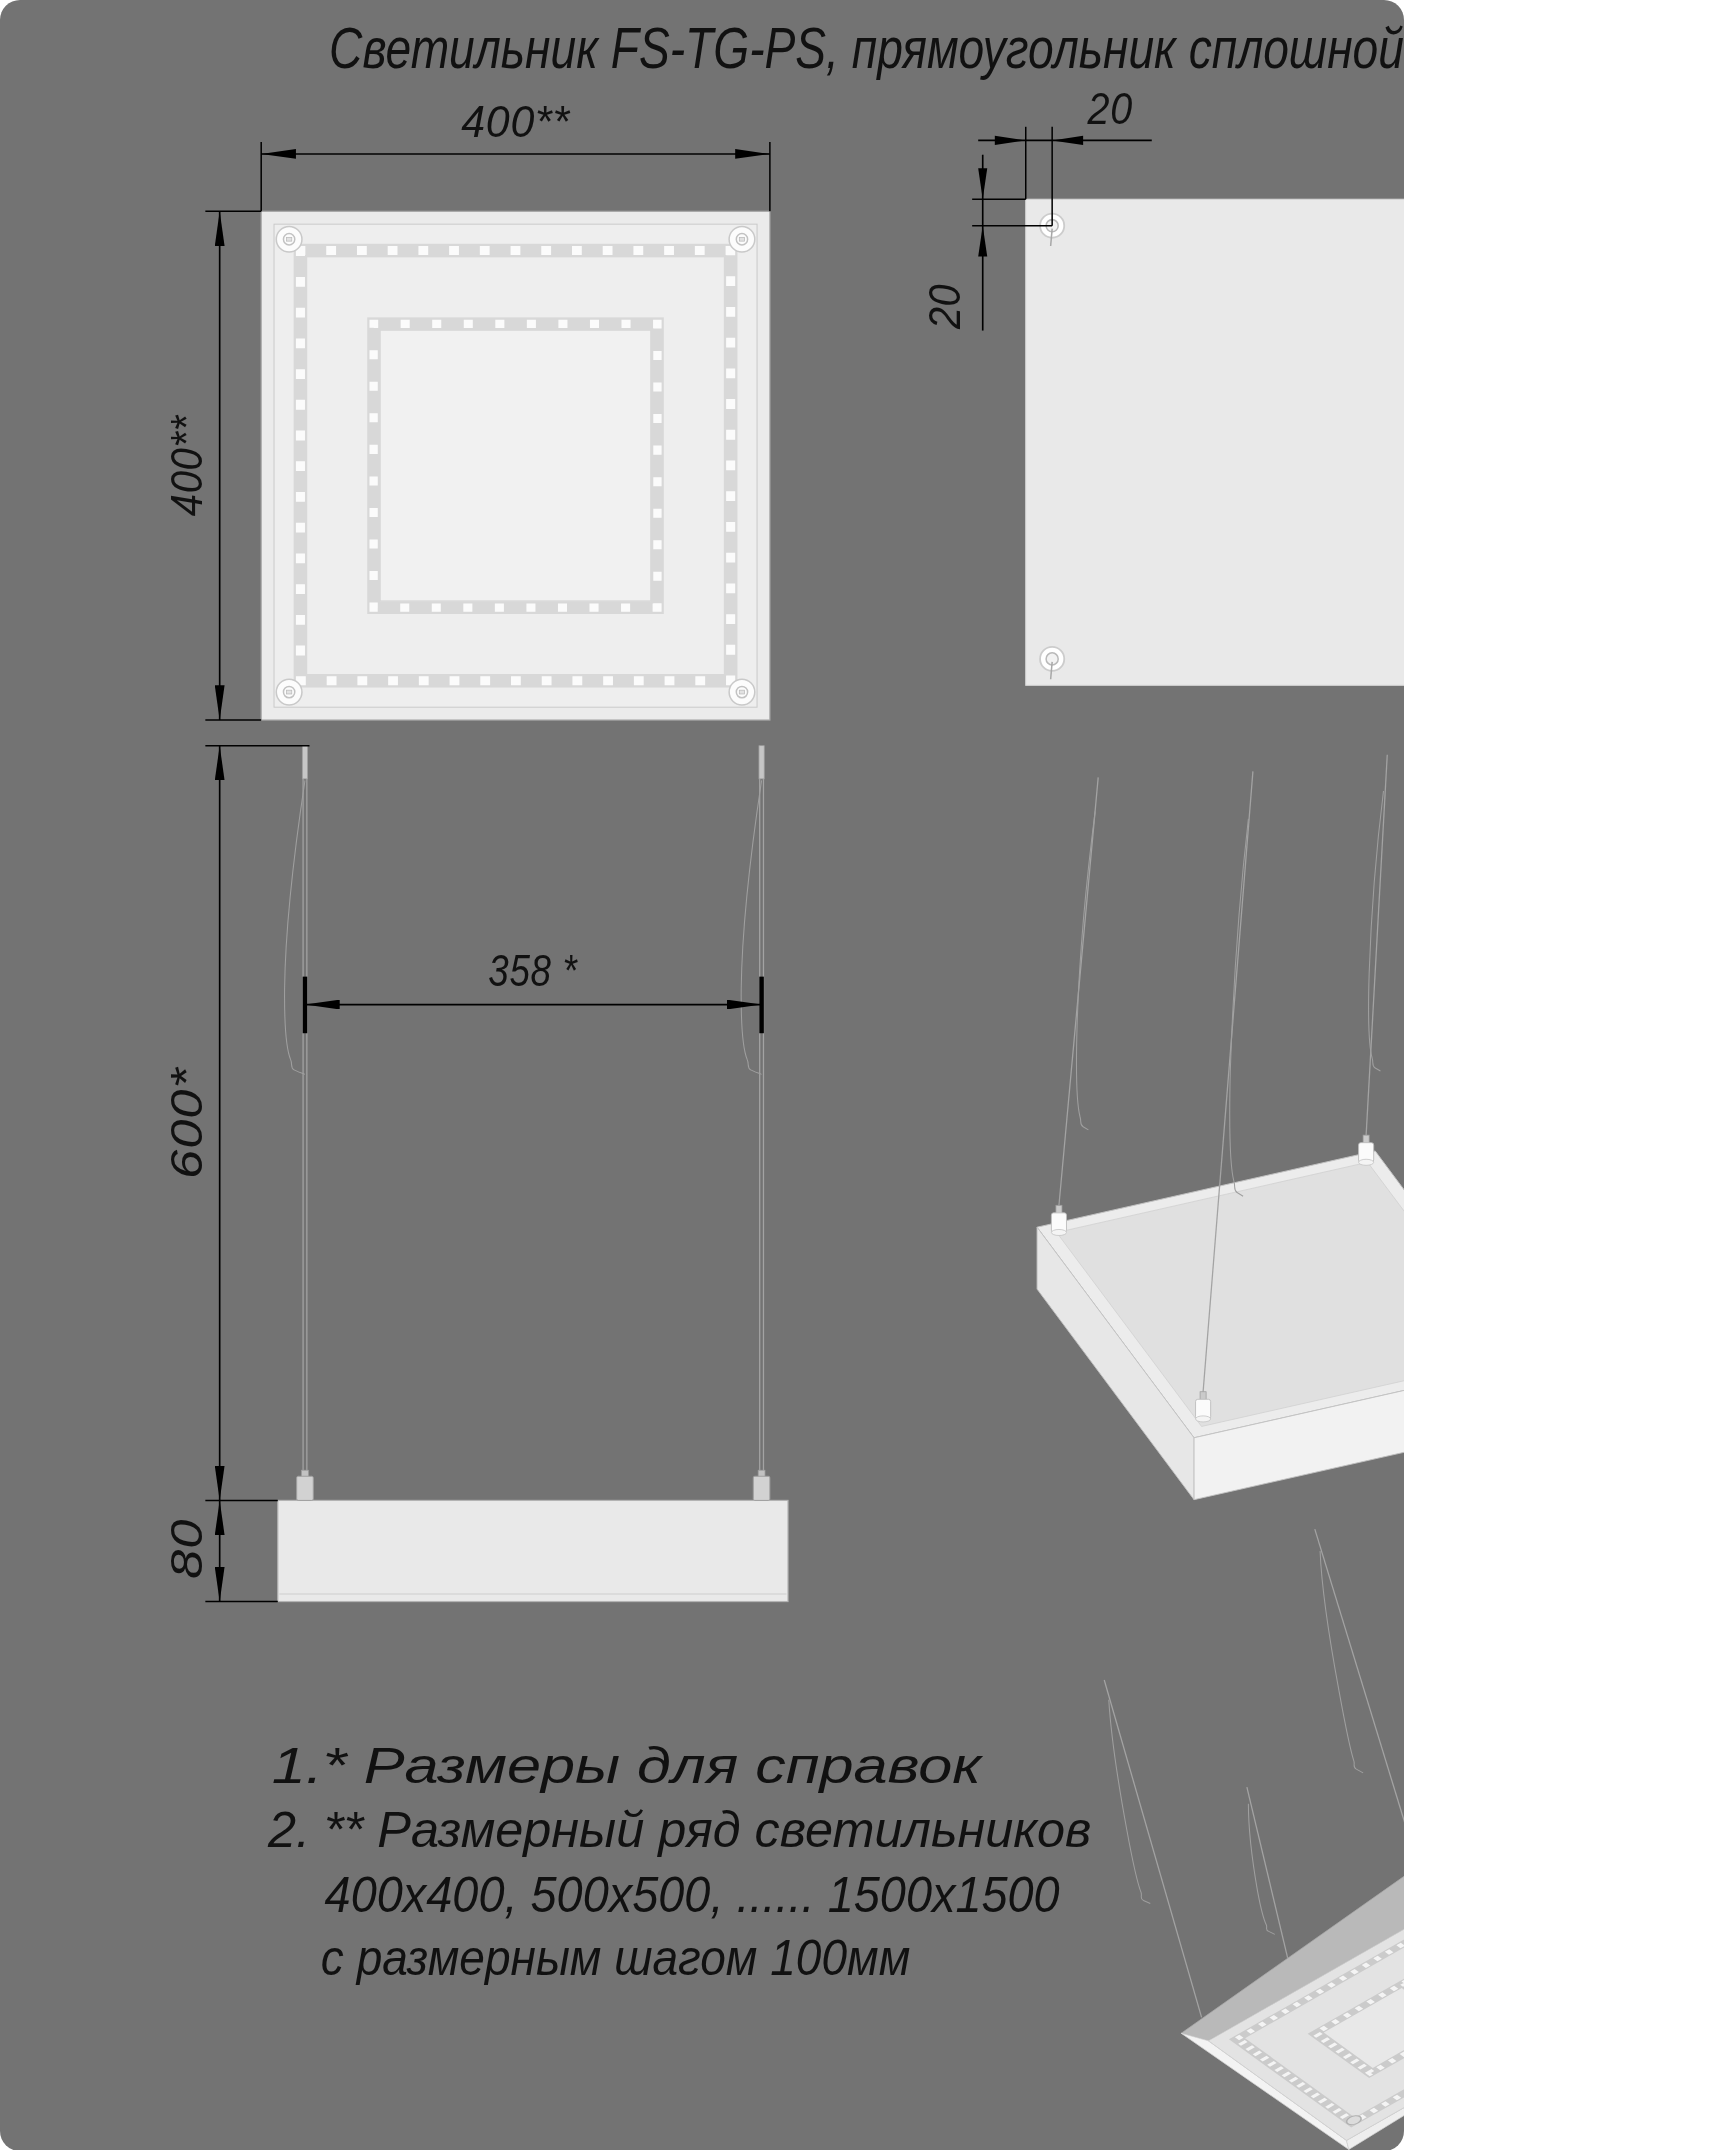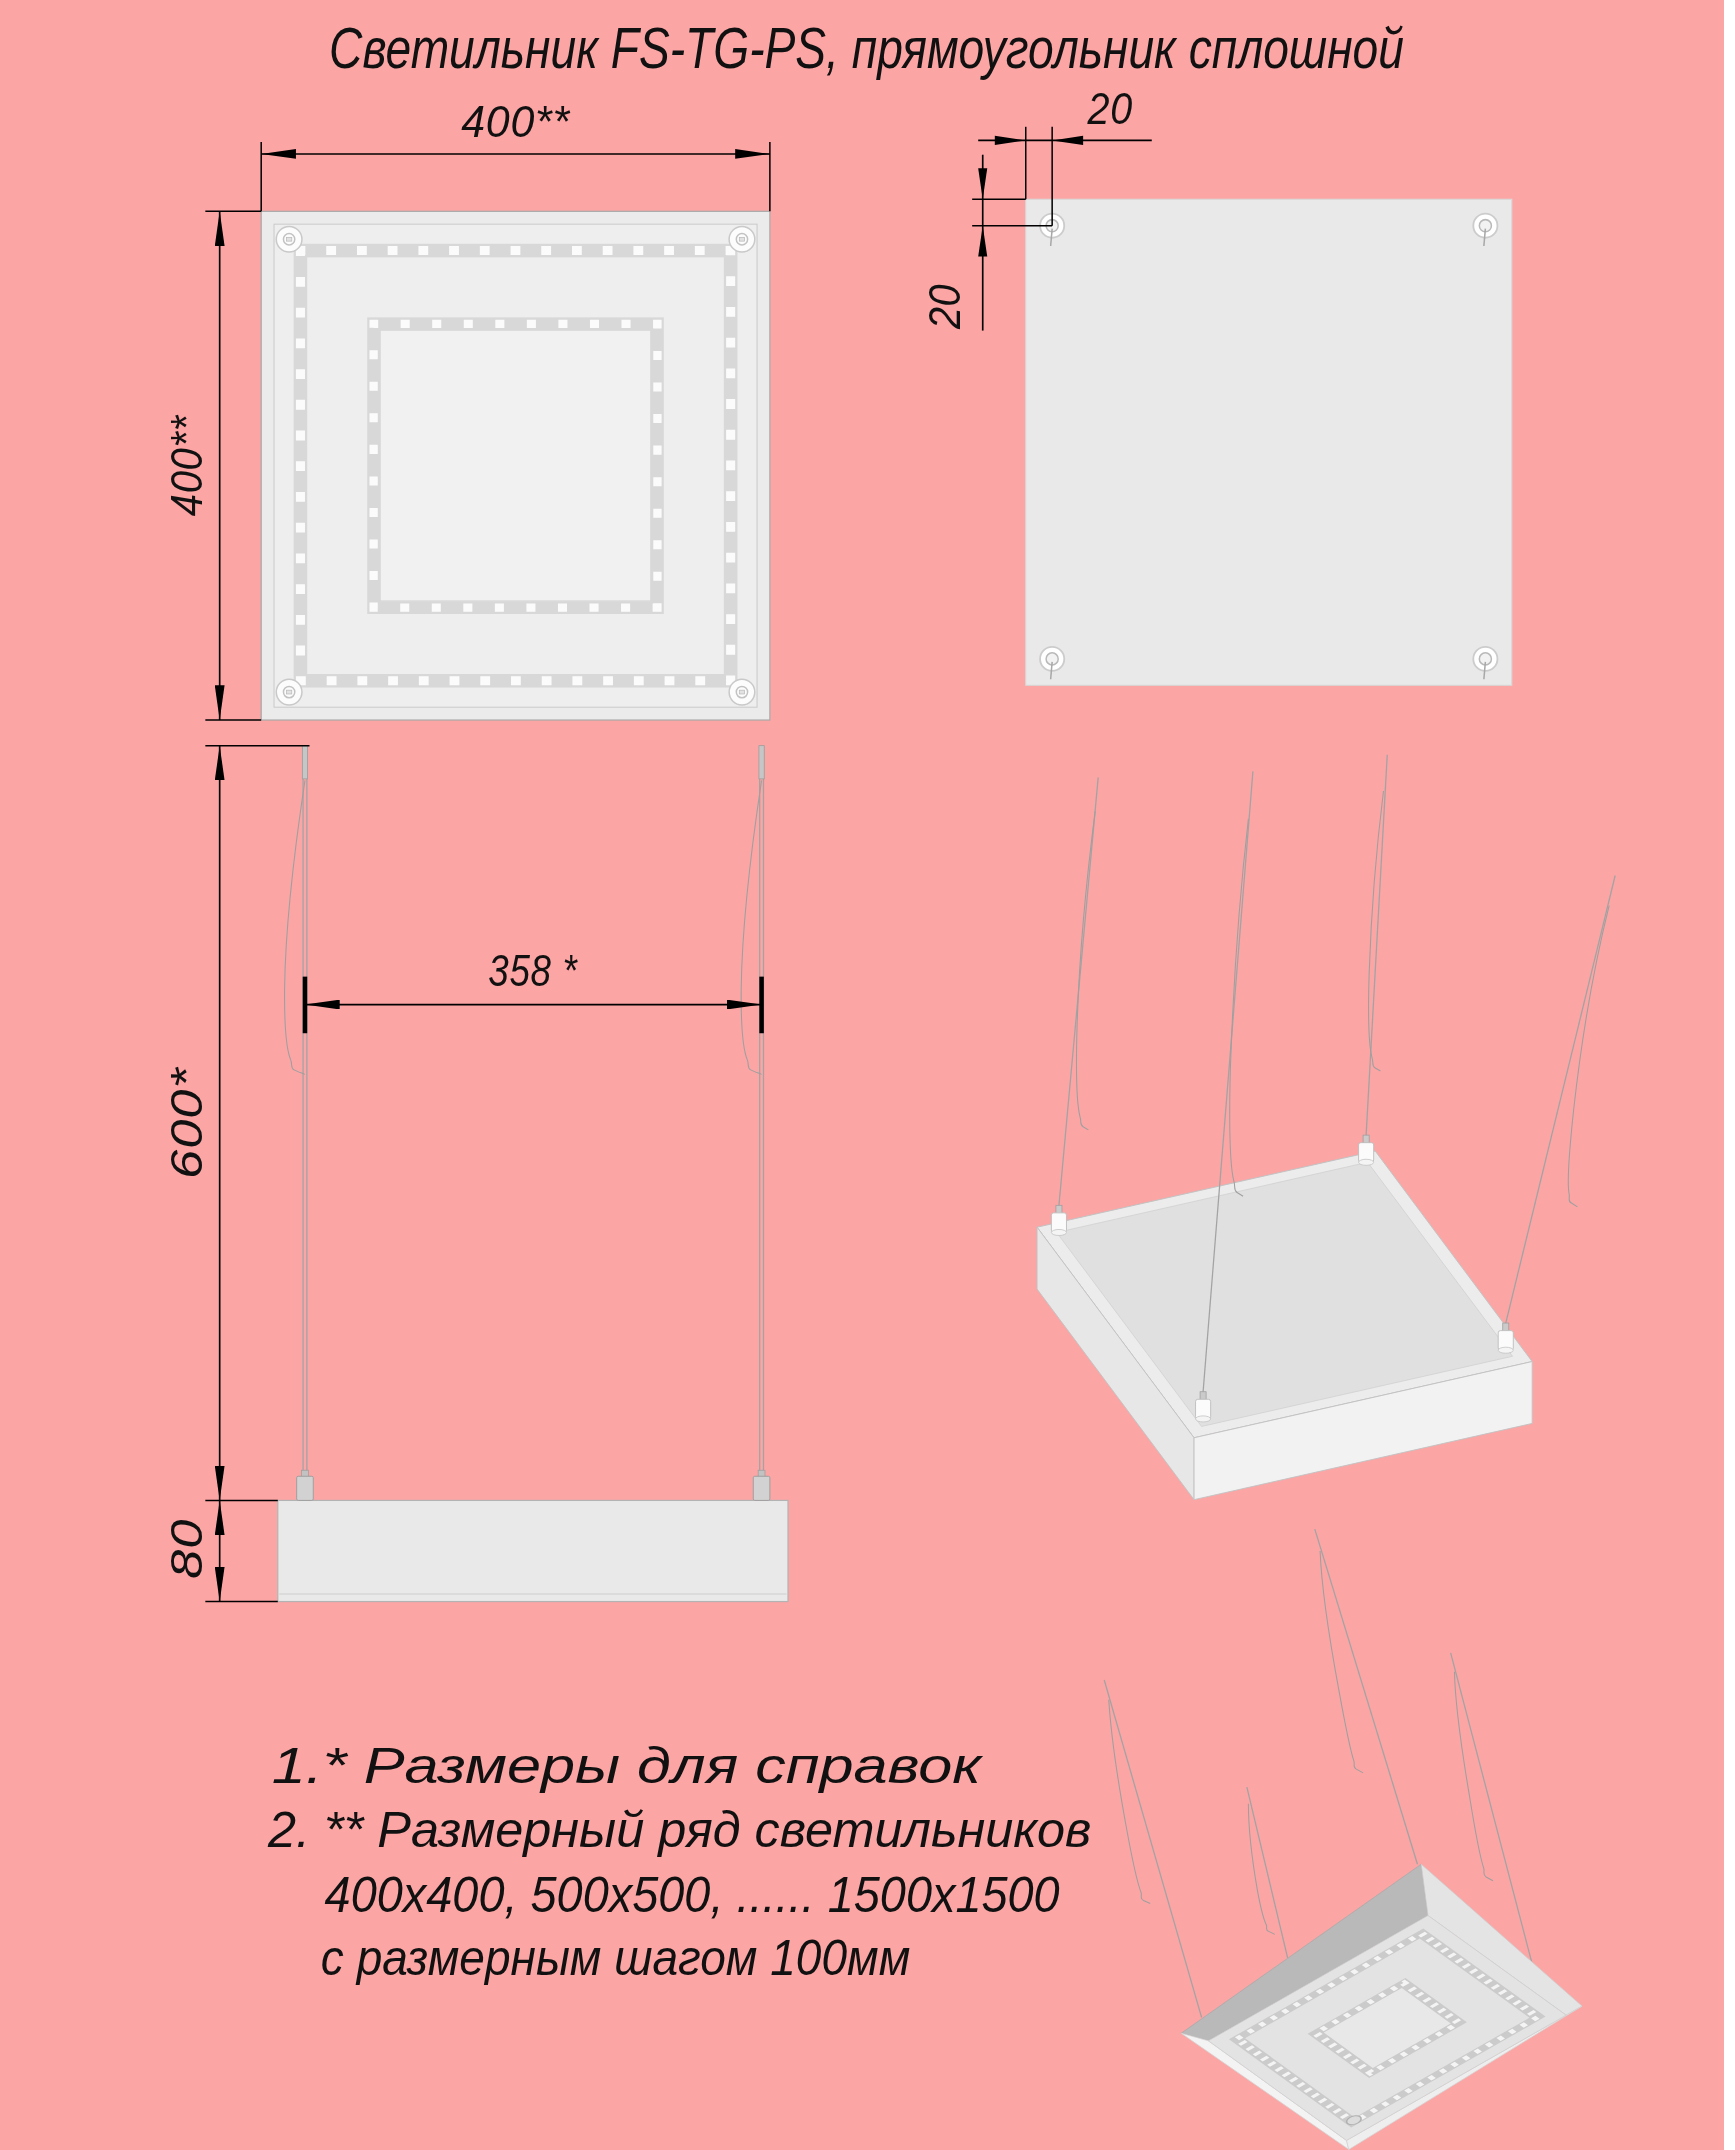--- a/index.html
+++ b/index.html
@@ -1,16 +1,16 @@
 <!DOCTYPE html>
 <html style="font-size:12px"><head>
 <meta charset="utf-8">
 <style>
   html,body{margin:0;padding:0;background:#ffffff;}
-  #sheet{position:relative;width:1724px;height:2151px;background:#fca5a5;overflow:hidden;}
+  #sheet{position:relative;width:1404px;height:2151px;background:#737373;overflow:hidden;border-radius:20px;}
   svg{display:block;}
   .dimline{stroke:#000;stroke-width:2.2;fill:none;}
   .extline{stroke:#000;stroke-width:2;fill:none;}
   .tick{fill:#000;stroke:none;}
   .arrow{fill:#000;stroke:none;}
   .gosttext{font-family:"Liberation Sans",sans-serif;font-style:italic;fill:#111;}
   .dimtext{font-size:58px;letter-spacing:1px;}
   .titletext{font-size:76px;}
   .notetext{font-size:66px;}
   .wire{stroke:#a3a3a3;stroke-width:1.7;fill:none;}

